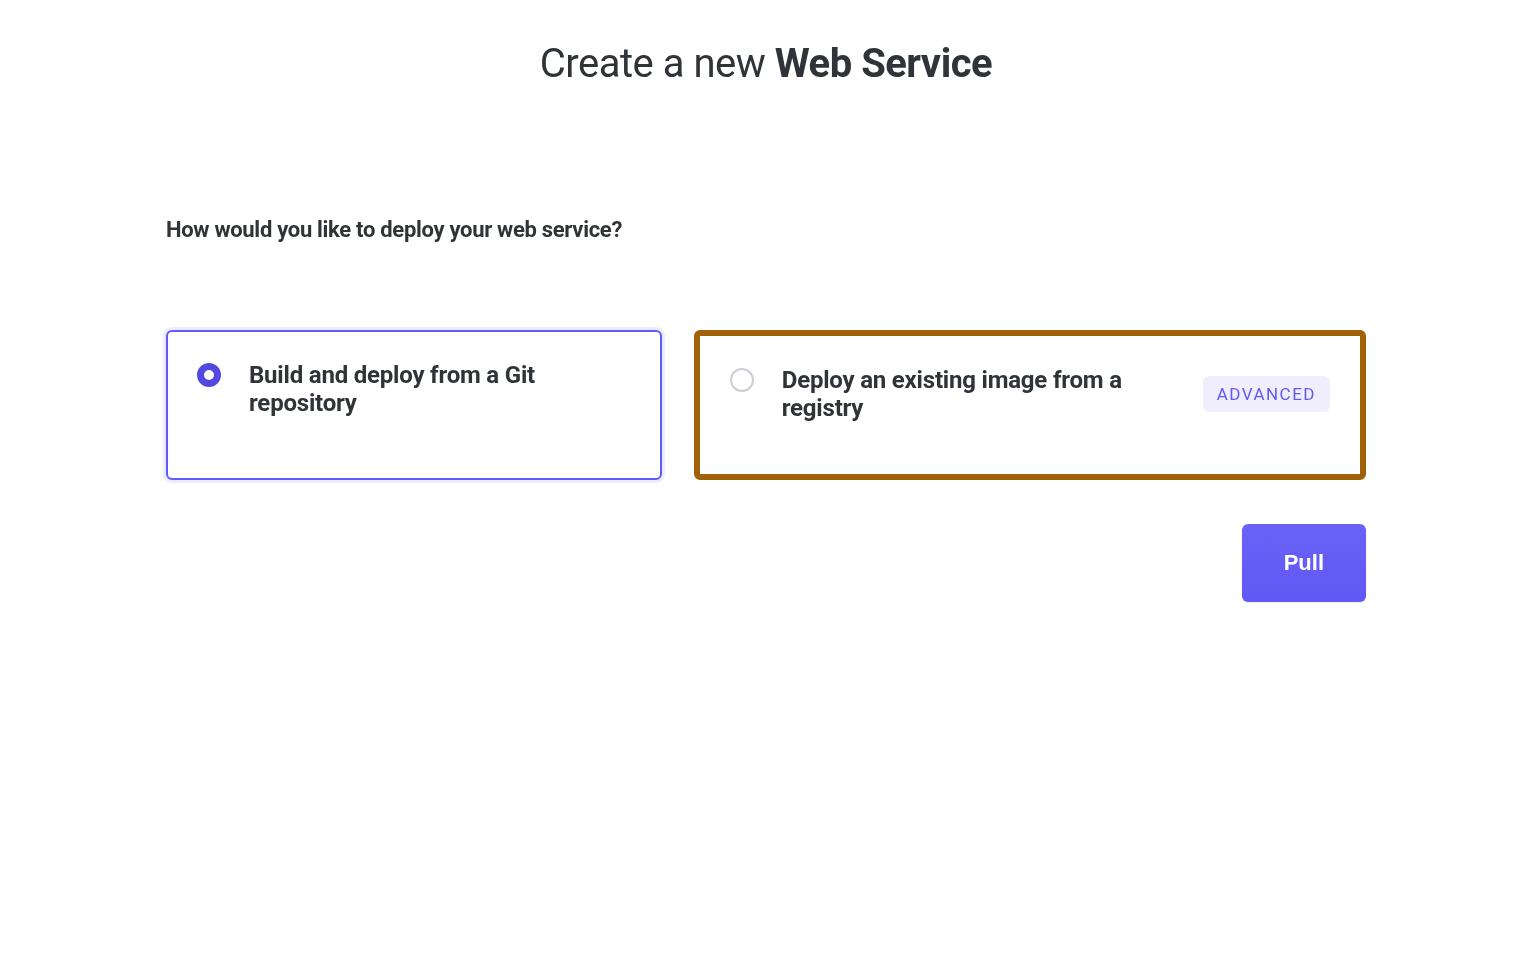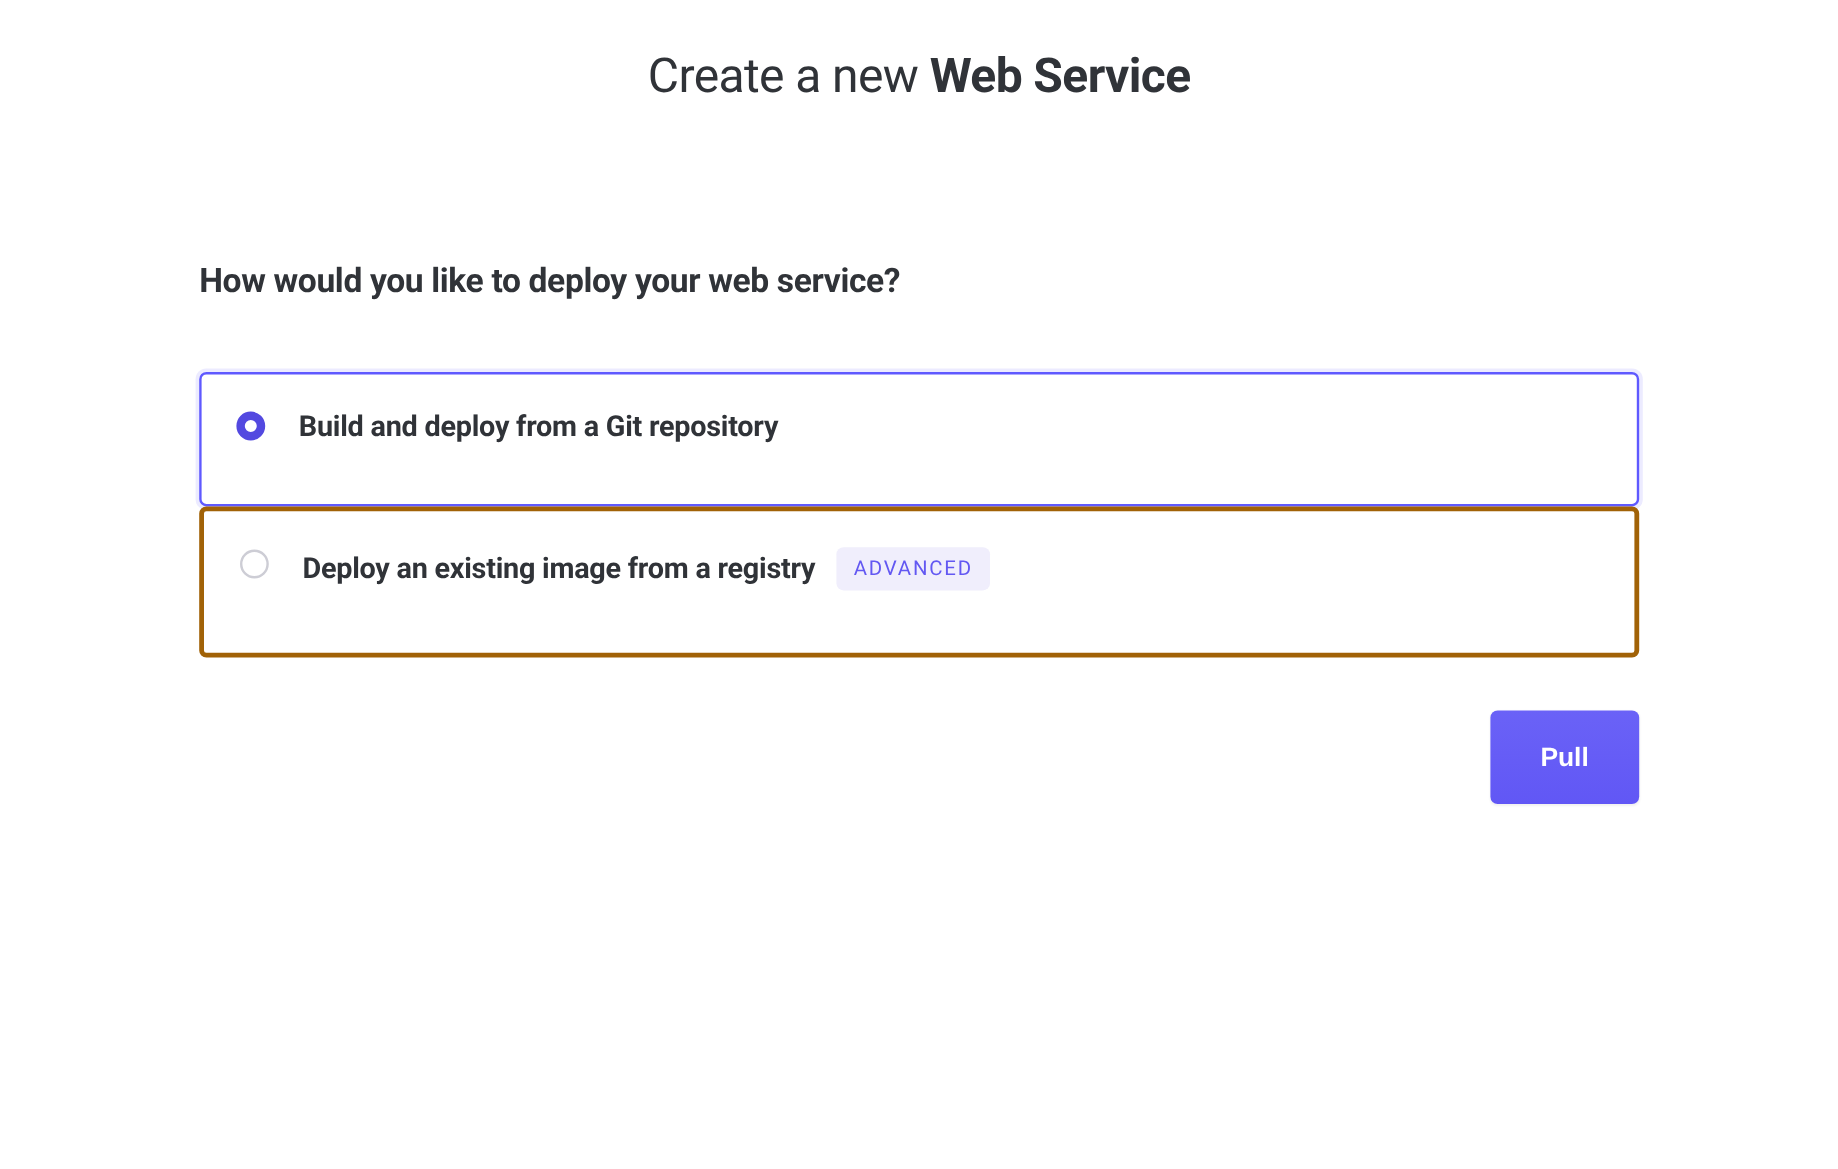--- a/index.html
+++ b/index.html
@@ -31,32 +31,33 @@
     }
     .page-title .bold {
       font-weight: 700;
     }
     .subtitle {
       font-size: 23px;
       color: #303338;
       font-weight: 400;
     }
     .section-heading {
-      font-size: 28px;
+      font-size: 22px;
       font-weight: 700;
       color: #303338;
-      margin-bottom: 60px;
+      margin-bottom: 88px;
       letter-spacing: -0.3px;
     }
     .options {
       display: flex;
-      flex-direction: column;
+      flex-direction: row;
+      gap: 32px;
     }
     .option-card {
-      border: 4px solid #a16207;
+      border: 6px solid #a16207;
       border-radius: 6px;
       padding: 30px 30px 34px 30px;
       display: flex;
       gap: 28px;
       cursor: pointer;
       align-items: flex-start;
     }
     .option-card.selected {
       border: 2px solid #5f59ff;
       box-shadow: 0 0 0 3px rgba(95, 89, 255, 0.12);

